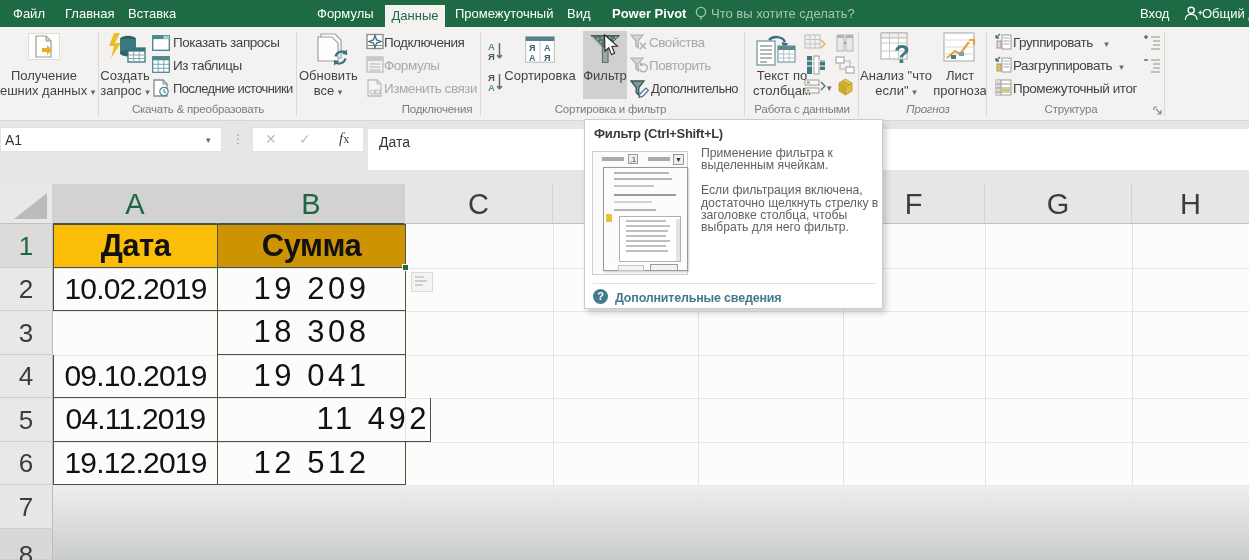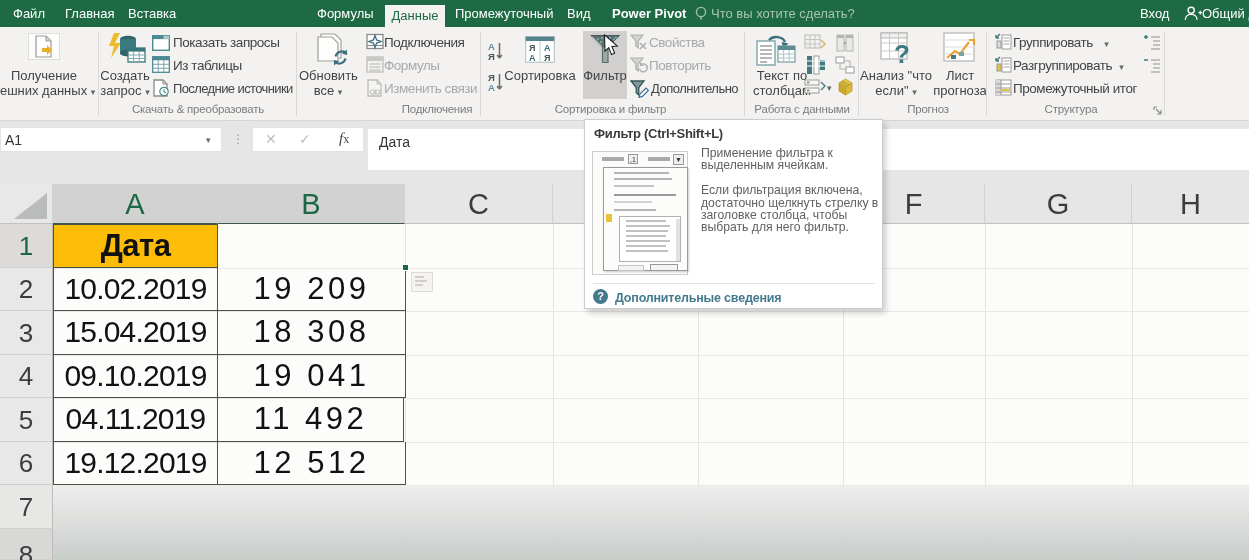--- a/index.html
+++ b/index.html
@@ -284,21 +284,21 @@
     <rect x="1" y="1" width="30" height="28" fill="#fff" stroke="#b5b4b2" stroke-width="1.2"></rect>
     <line x1="1" y1="8" x2="31" y2="8" stroke="#dcdbda" stroke-width="1"></line>
       <line x1="1" y1="15" x2="31" y2="15" stroke="#dcdbda" stroke-width="1"></line>
       <line x1="1" y1="22" x2="31" y2="22" stroke="#dcdbda" stroke-width="1"></line>
     <path d="M4 26 l8-7 5 3 9-12" fill="none" stroke="#e8a33d" stroke-width="2.2"></path>
     <path d="M26 8 h5 v5" fill="none" stroke="#e8a33d" stroke-width="2.2"></path>
     <rect x="8" y="23" width="5" height="4" fill="#447e84"></rect>
       <rect x="16" y="20" width="5" height="4" fill="#7aa3a8"></rect>
   </svg>
   <div class="bigtxt" style="left:927px;top:41px;width:66px;">Лист<br>прогноза</div>
-  <div class="glabel" style="left:848px;width:160px;">Прогноз</div>
+  <div class="glabel" style="left:848px;width:160px;font-style:italic;">Прогноз</div>
   <div class="sep" style="left:986px;"></div>
 
   <svg class="abs" style="left:995px;top:6px;" width="17" height="17" viewBox="0 0 17 17">
       <path d="M1 5 l4-4 M1 5 l3 0 M1 5 l0 -3" stroke="#3e7a80" stroke-width="1.4" fill="none"></path>
       <rect x="7" y="2" width="9" height="14" fill="#fff" stroke="#9a9a98"></rect>
       <line x1="8.5" y1="5" x2="14.5" y2="5" stroke="#b5b4b2" stroke-width="1.2"></line>
       <line x1="8.5" y1="8" x2="14.5" y2="8" stroke="#b5b4b2" stroke-width="1.2"></line>
       <line x1="8.5" y1="11" x2="14.5" y2="11" stroke="#b5b4b2" stroke-width="1.2"></line>
       <rect x="2" y="8" width="4" height="7" fill="#dcdbda" stroke="#9a9a98"></rect>
     </svg>
@@ -386,28 +386,28 @@
   <div class="gh" style="top:171px;width:1196px;"></div>
   <div class="gh" style="top:214px;width:1196px;"></div>
   <div class="gh" style="top:258px;width:1196px;"></div>
   <div class="gh" style="top:301px;width:1196px;"></div>
   <div class="gh" style="top:345px;width:1196px;"></div>
   <div id="grad"></div>
   <div class="gh" style="top:301px;width:1196px;opacity:.5;"></div>
   <div class="gh" style="top:345px;width:1196px;opacity:.5;"></div>
 
   <div class="cell" style="left:53px;top:40px;width:165px;height:44px;background:#fcbd08;border:1px solid #49514b;line-height:42px;font-weight:bold;font-size:31px;letter-spacing:-0.5px;">Дата</div>
+  <div class="cell" style="left:217px;top:40px;width:189px;height:44px;background:#cd9303;border:1px solid #49514b;line-height:42px;font-weight:bold;font-size:31px;letter-spacing:-0.5px;">Сумма</div>
   <div class="cell date" style="left:53px;top:84px;width:165px;height:43px;border:1px solid #49514b;border-top:none;line-height:41px;">10.02.2019</div>
   <div class="cell num" style="left:217px;top:84px;width:189px;height:43px;border:1px solid #49514b;border-top:none;line-height:41px;">19 209</div>
-  <div class="cell date" style="left:53px;top:127px;width:165px;height:44px;border:1px solid #49514b;border-top:none;line-height:42px;">15.04.2019</div>
   <div class="cell num" style="left:217px;top:127px;width:189px;height:44px;border:1px solid #49514b;border-top:none;line-height:42px;">18 308</div>
   <div class="cell date" style="left:53px;top:171px;width:165px;height:43px;border:1px solid #49514b;border-top:none;line-height:41px;">09.10.2019</div>
   <div class="cell num" style="left:217px;top:171px;width:189px;height:43px;border:1px solid #49514b;border-top:none;line-height:41px;">19 041</div>
   <div class="cell date" style="left:53px;top:214px;width:165px;height:44px;border:1px solid #49514b;border-top:none;line-height:42px;">04.11.2019</div>
-  <div class="cell num" style="left:217px;top:214px;width:187px;height:44px;border:1px solid #49514b;border-top:none;line-height:42px;">11 492</div>
+  <div class="cell num" style="left:217px;top:214px;width:214px;height:44px;border:1px solid #49514b;border-top:none;line-height:42px;text-align:right;">11 492</div>
   <div class="cell date" style="left:53px;top:258px;width:165px;height:43px;border:1px solid #49514b;border-top:none;line-height:41px;">19.12.2019</div>
   <div class="cell num" style="left:217px;top:258px;width:189px;height:43px;border:1px solid #49514b;border-top:none;line-height:41px;">12 512</div>
 
   <div class="abs" style="left:402px;top:80px;width:7px;height:7px;background:#1d6745;border:1px solid #fff;"></div>
 
   <div class="abs" style="left:411px;top:88px;width:22px;height:20px;border:1px solid #dddcdb;background:#f4f3f2;">
       <div style="position:absolute;left:3px;top:3px;width:9px;height:2px;background:#d0cfce;"></div>
       <div style="position:absolute;left:3px;top:7px;width:12px;height:2px;background:#d0cfce;"></div>
       <div style="position:absolute;left:3px;top:11px;width:8px;height:2px;background:#d0cfce;"></div>
     </div>

